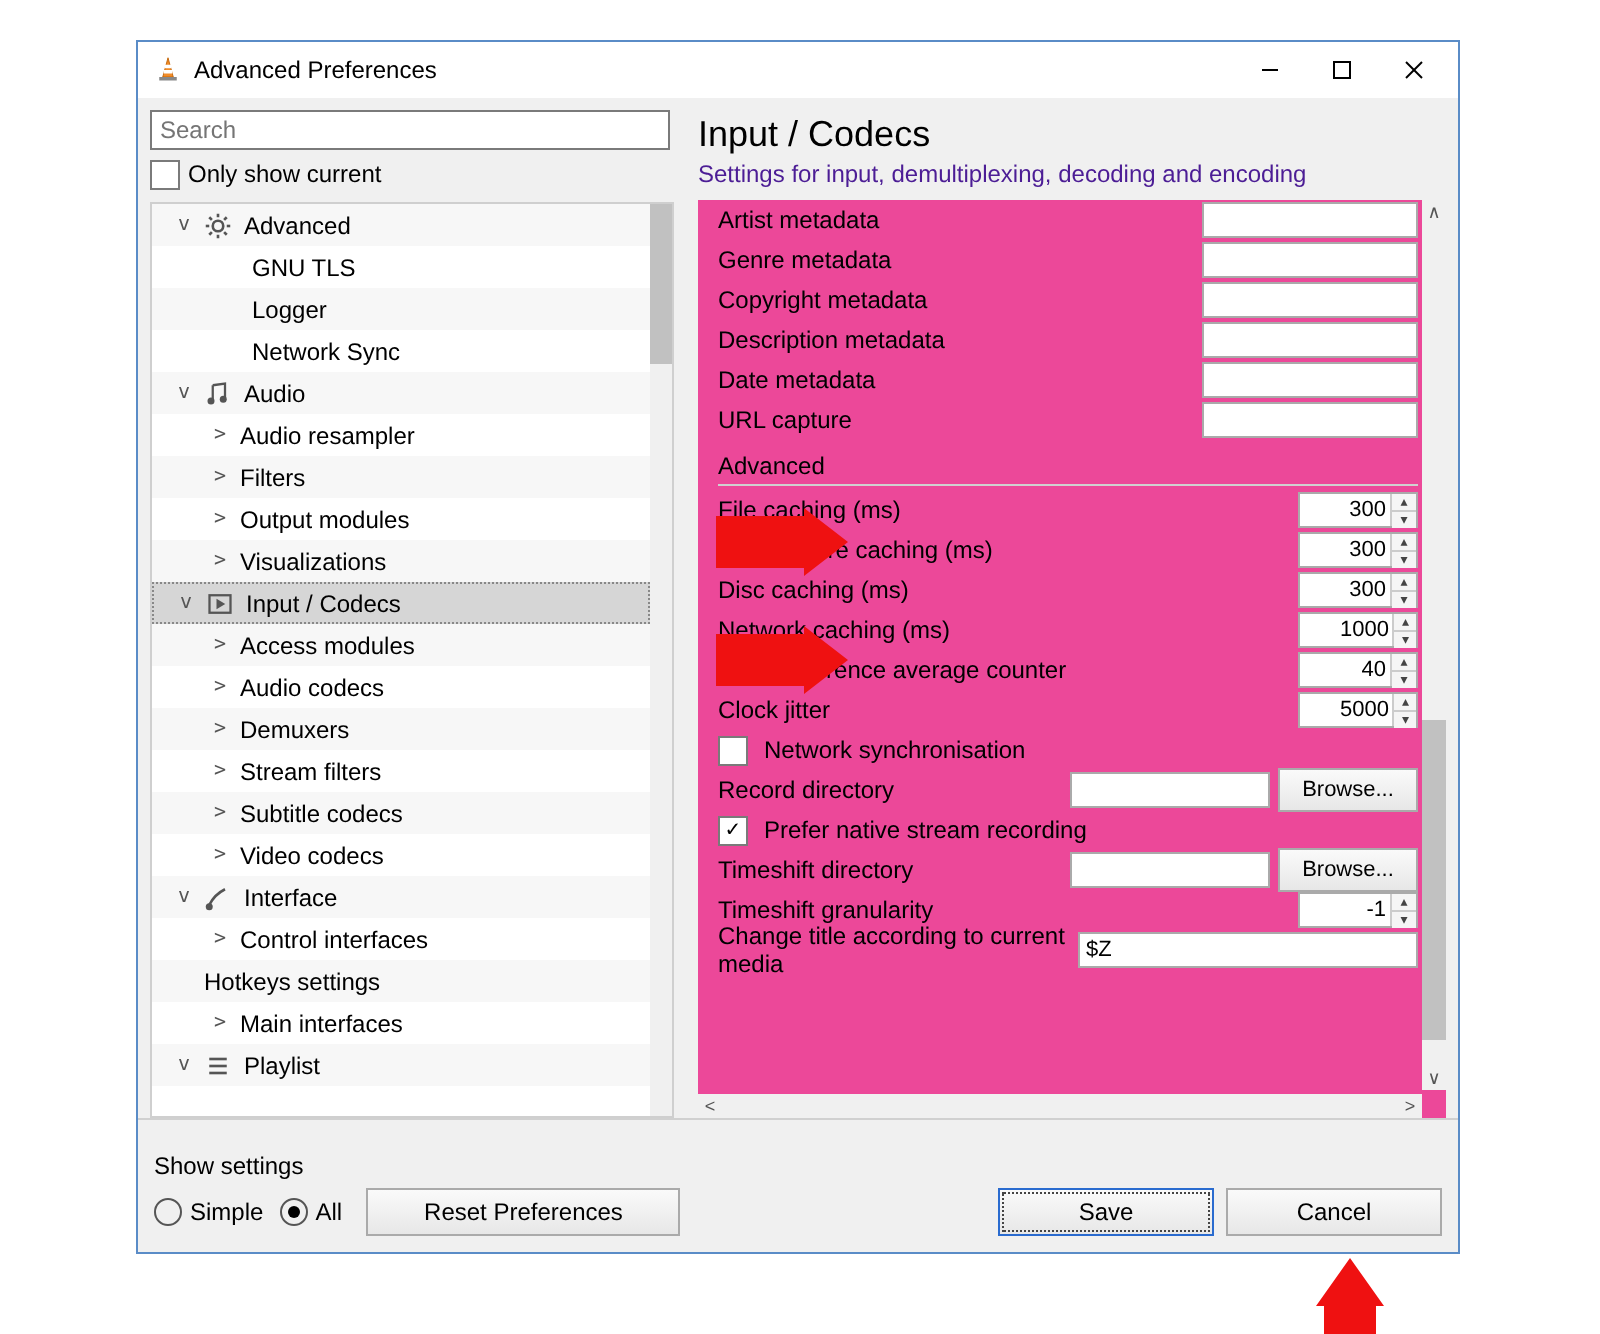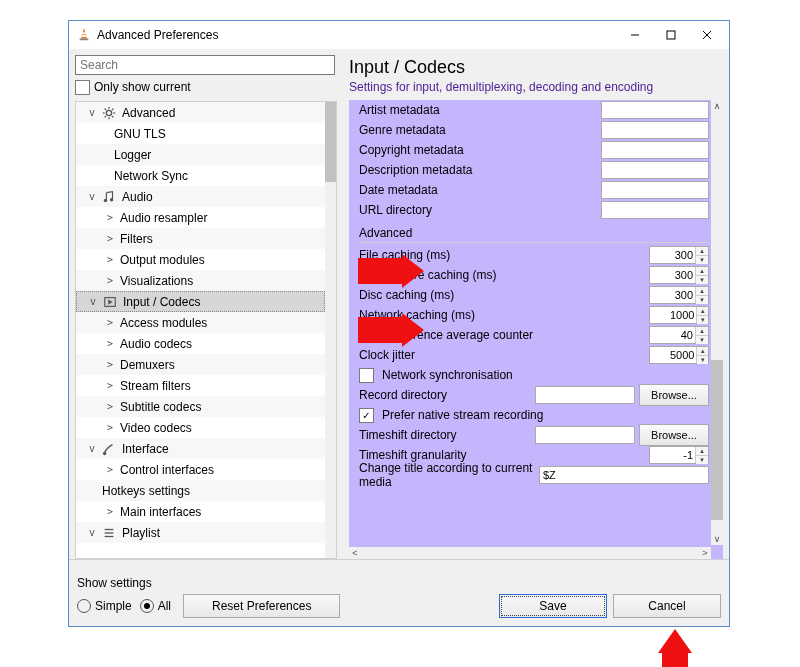--- a/index.html
+++ b/index.html
@@ -147,21 +147,21 @@
   .chevron-down::before { content: "v"; font-family: monospace; }
   .chevron-right::before { content: ">"; font-family: monospace; }
   .cat-icon {
     width: 14px;
     display: inline-flex;
     margin-right: 6px;
     color: #555;
     justify-content: center;
   }
   .tree-label { }
-  .indent1 { padding-left: 38px; }
+  .indent1 { padding-left: 50px; }
   .indent1b { padding-left: 26px; }
   .indent2 { padding-left: 28px; }
   .indent2 .expander { margin-right: 2px; }
   .indent2 .tree-label { margin-left: 2px; }
 
   
   .right {
     flex: 1;
     padding: 6px 6px 0 6px;
     background: #f0f0f0;
@@ -173,21 +173,21 @@
     font-size: 18px;
     margin: 2px 0 2px 0;
     color: #000;
   }
   .page-sub {
     color: #4c1d95;
     margin-bottom: 6px;
   }
   .settings-area {
     flex: 1;
-    background: #c4b5fd;
+    background: #ec4899;
     border-top: none;
     position: relative;
     overflow: hidden;
   }
   .settings-body {
     position: absolute;
     top: 0; left: 10px; right: 14px; bottom: 14px;
     overflow: hidden;
   }
   .settings-vscroll {
@@ -583,21 +583,21 @@
               </div>
               <div class="formrow">
                 <span class="flabel">Description metadata</span>
                 <input class="txtfield" style="">
               </div>
               <div class="formrow">
                 <span class="flabel">Date metadata</span>
                 <input class="txtfield" style="">
               </div>
               <div class="formrow">
-                <span class="flabel">URL directory</span>
+                <span class="flabel">URL capture</span>
                 <input class="txtfield" style="">
               </div>
             </div>
           <div class="group-label">Advanced</div>
 
           <div class="formrow">
             <span class="flabel">File caching (ms)</span>
             <div class="spin">
                 <span class="spin-input">300</span>
                 <span class="spin-btns">

